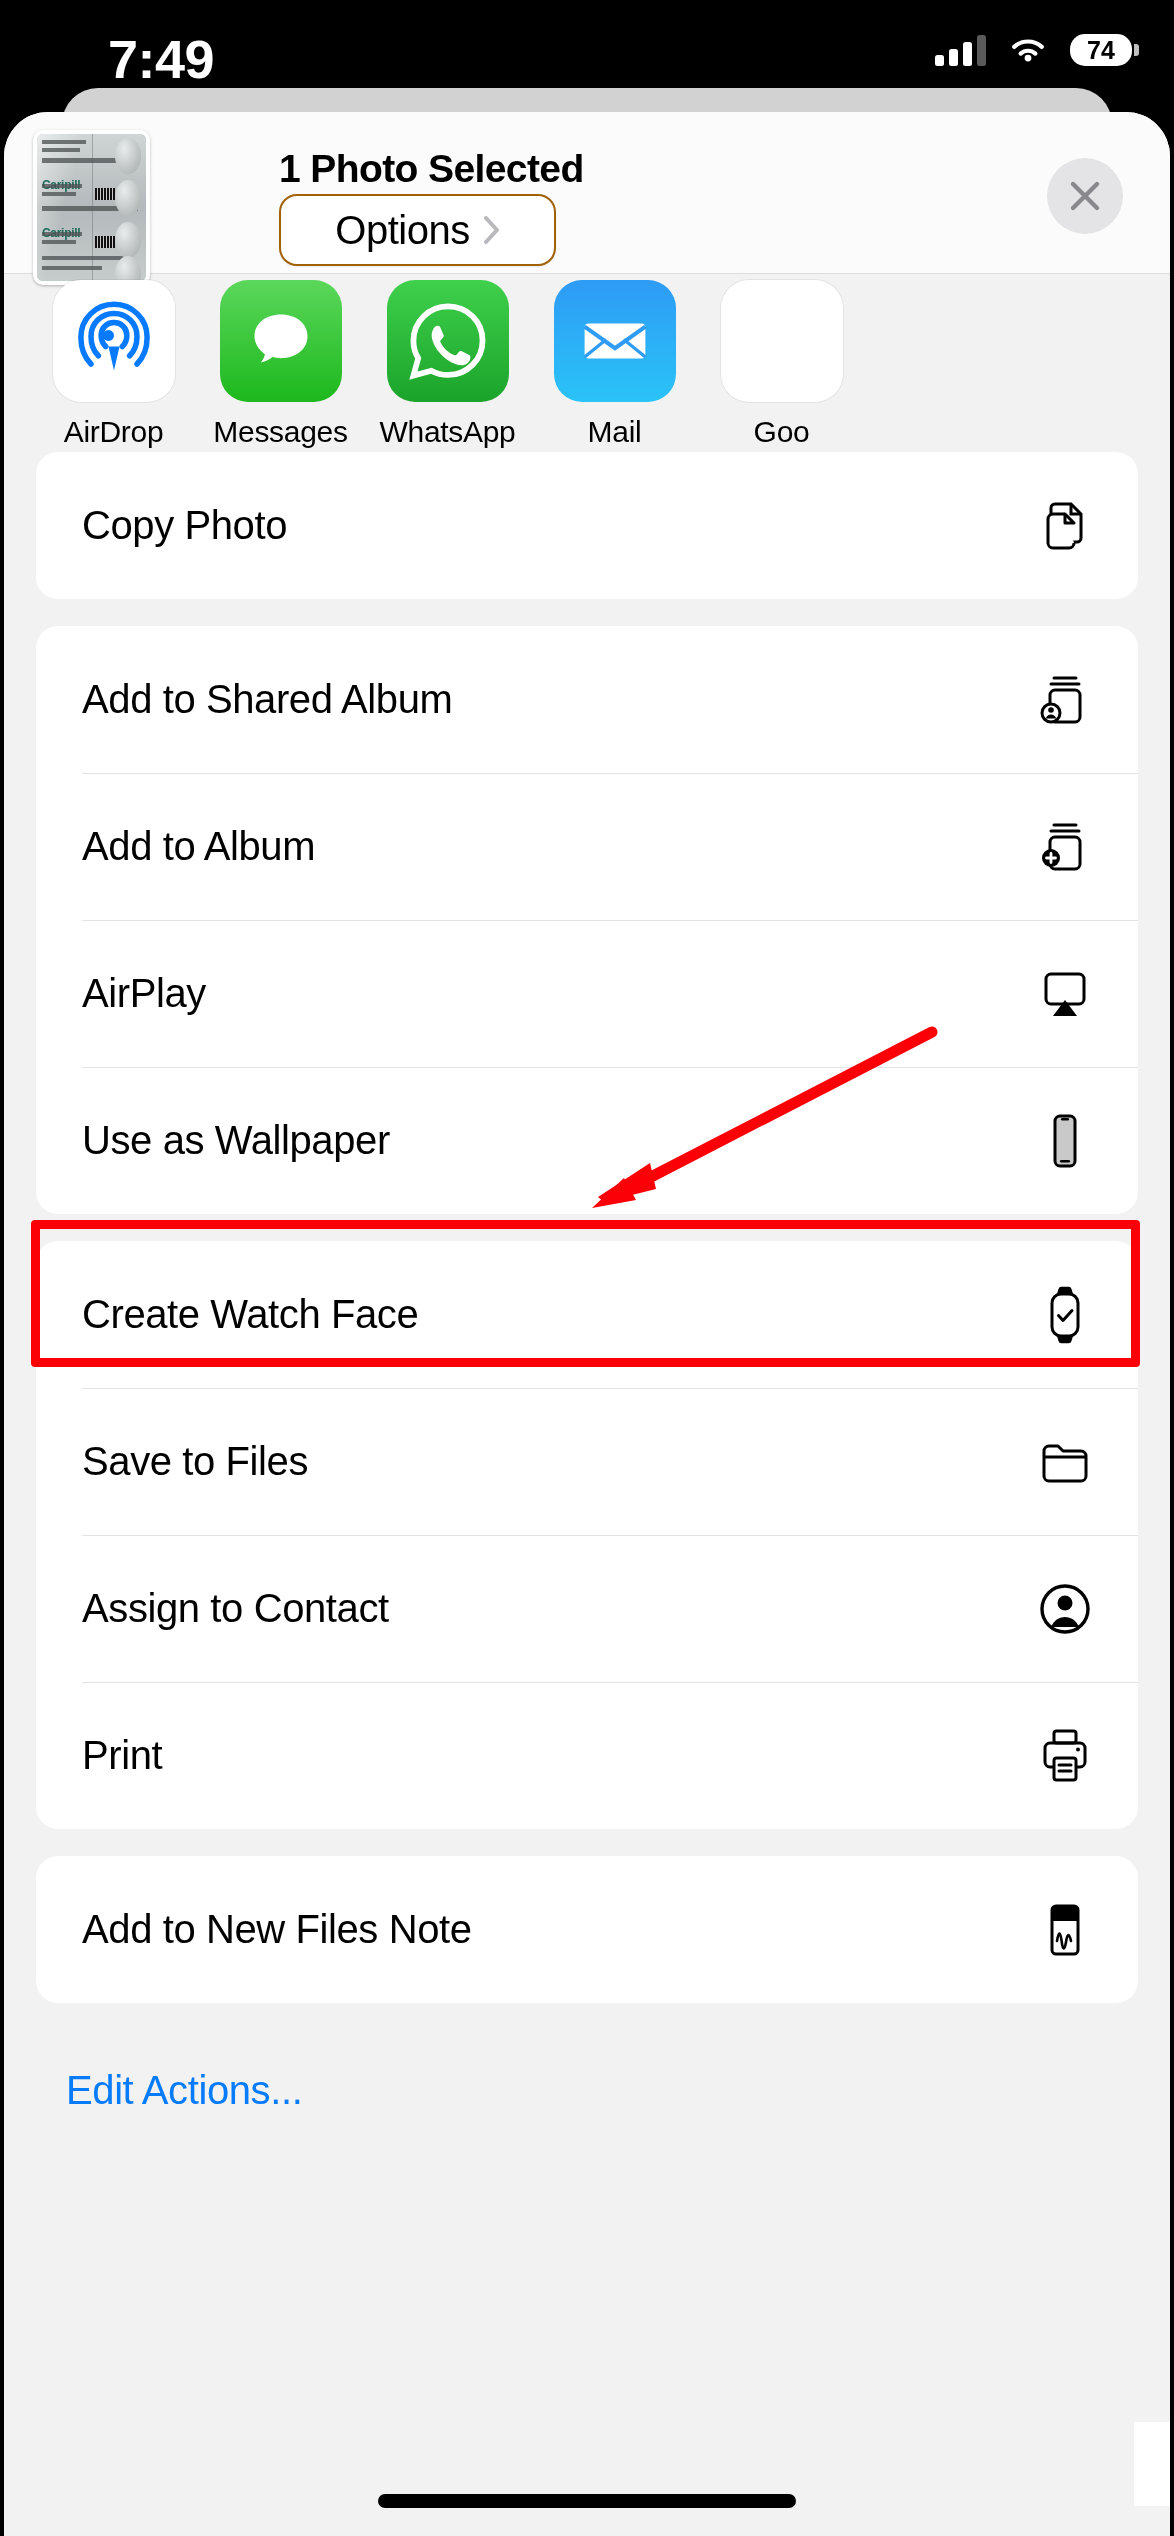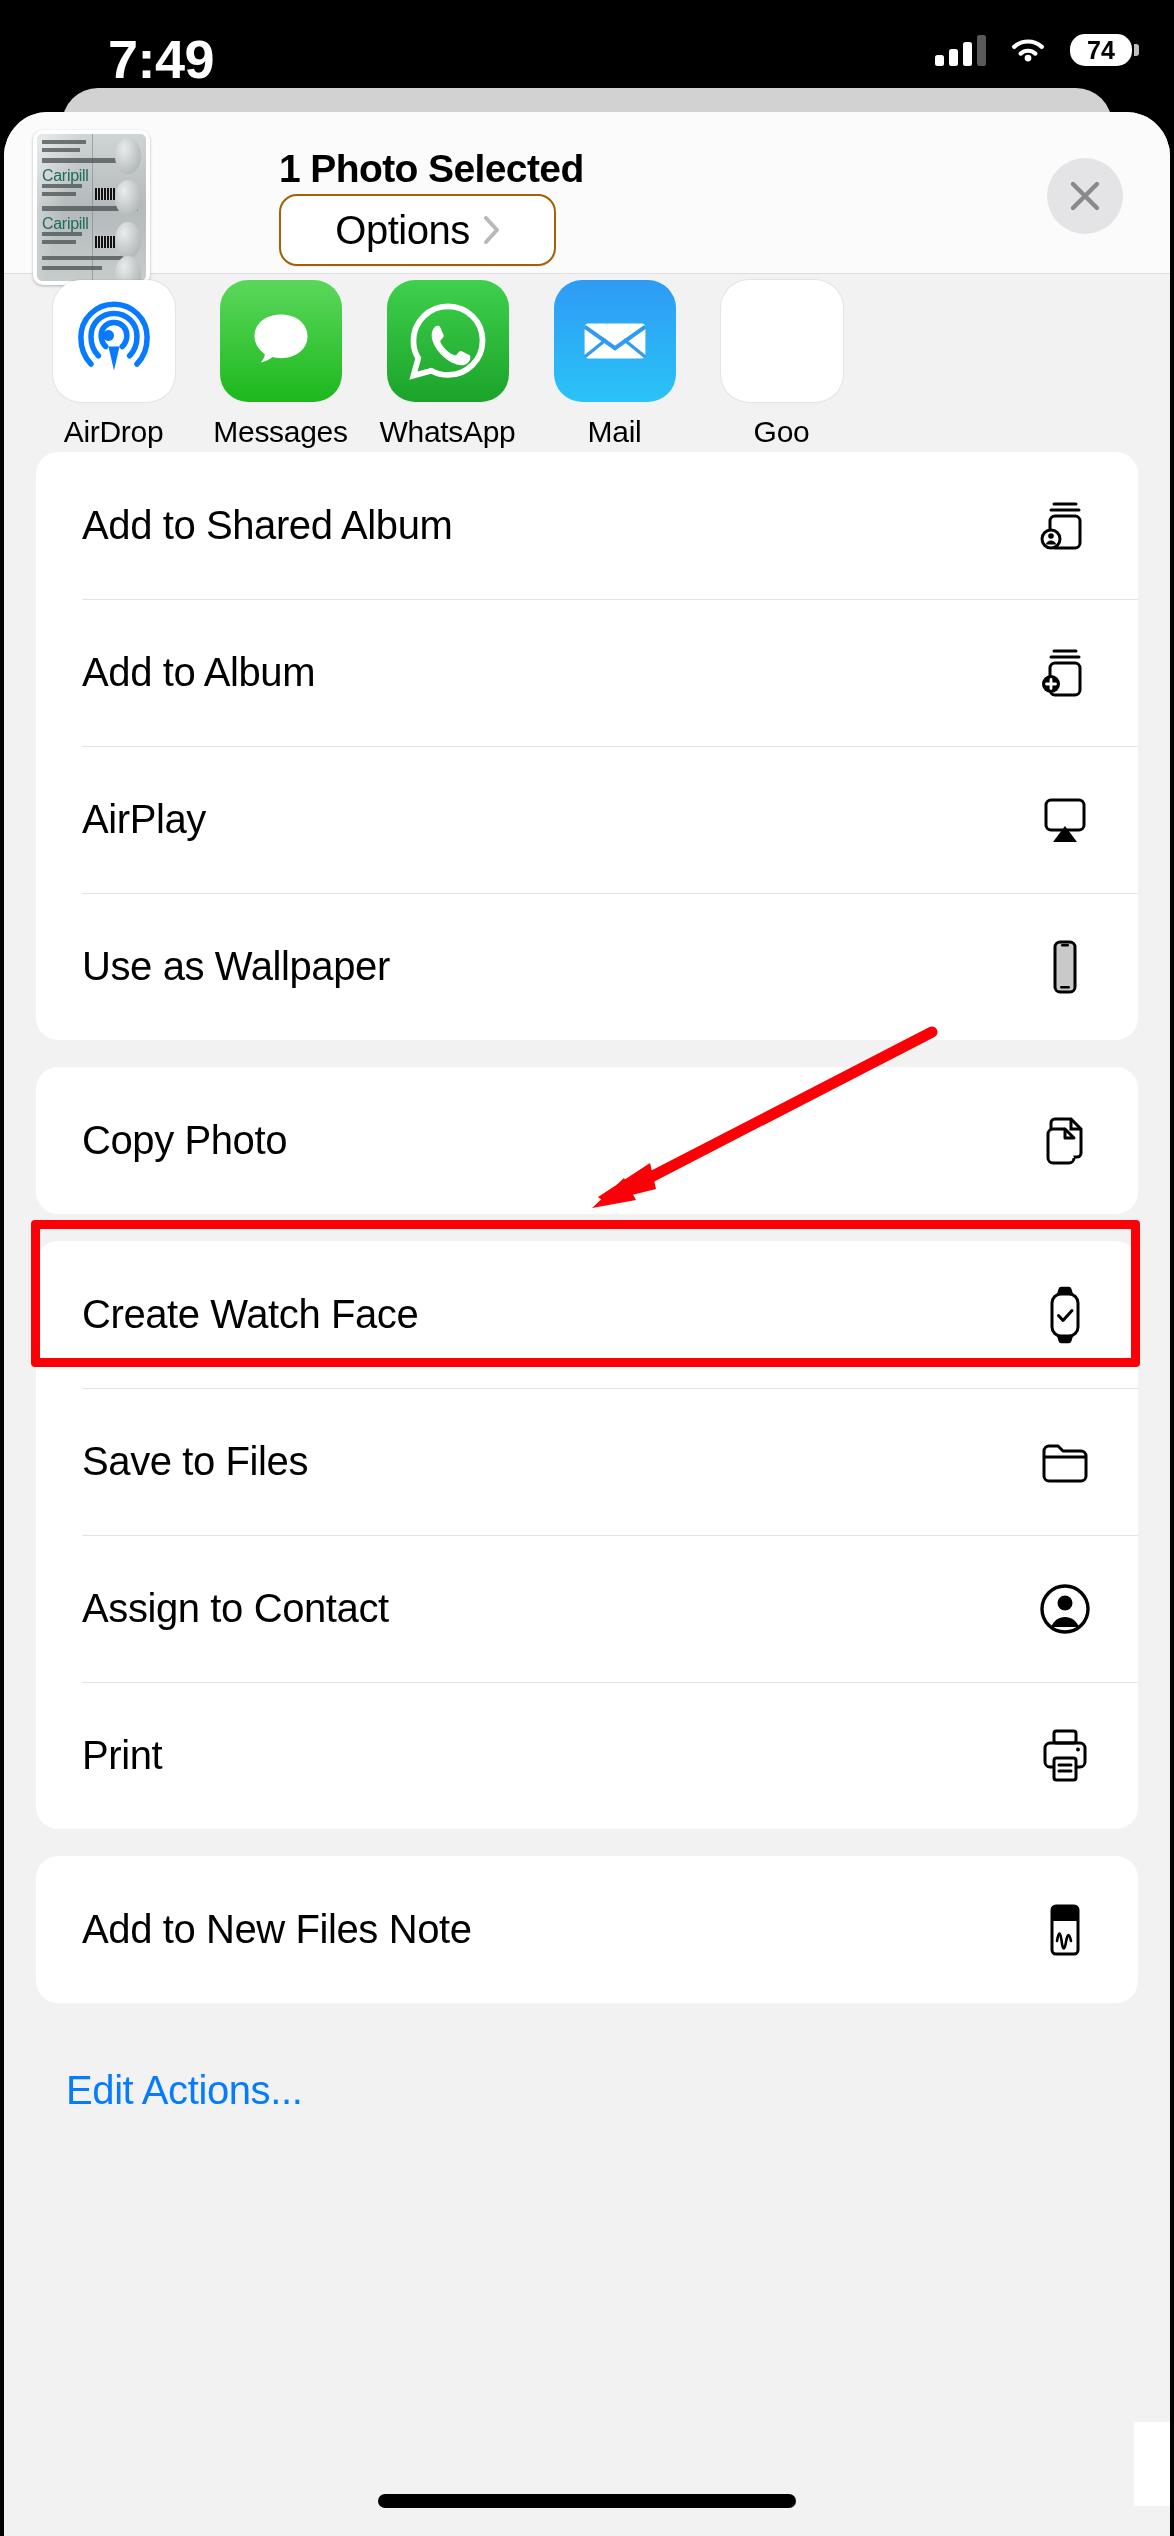--- a/index.html
+++ b/index.html
@@ -86,22 +86,22 @@
   }
   #thumb .pill {
     position:absolute; width:26px; height:36px;
     border-radius:50%;
     background:radial-gradient(ellipse at 35% 30%, #e9ecec 0%, #b7bcbd 70%, #a2a7a8 100%);
   }
   #thumb .txtline {
     position:absolute; left:5px; height:4px; background:#4e5354; opacity:.78;
   }
   #thumb .brand {
-    position:absolute; left:5px; font-size:16px; font-weight:400;
-    color:#1d6b5b; letter-spacing:-.3px; line-height:1;
+    position:absolute; left:5px; font-size:12px; font-weight:700;
+    color:#1d6b5b; letter-spacing:-.3px; line-height:1;margin-top:11px;
   }
   #thumb .bcode {
     position:absolute; width:20px; height:12px;
     background:repeating-linear-gradient(90deg,#111 0 2px,#ccc 2px 3px);
   }
   #thumb .vsplit {
     position:absolute; top:0; bottom:0; left:50%;
     width:1px; background:rgba(120,126,128,.55);
   }
 
@@ -338,20 +338,34 @@
       <div class="app">
         <div class="glyph g-google"></div>
         <div class="name">Goo</div>
       </div>
     </div>
 
     <div id="list">
 
       <div class="group">
         <div class="row">
+          <div class="label">Copy Photo</div>
+          <div class="ricon">
+            <svg width="52" height="56" viewBox="0 0 52 56">
+              <path d="M16 6h16l10 10v24a4 4 0 0 1-4 4H16a4 4 0 0 1-4-4V10a4 4 0 0 1 4-4z" fill="none" stroke="#000" stroke-width="3"></path>
+              <path d="M32 6v10h10" fill="none" stroke="#000" stroke-width="3"></path>
+              <path d="M26 16h-12a5 5 0 0 0-5 5v24a5 5 0 0 0 5 5h16a5 5 0 0 0 5-5" fill="#fff" stroke="#000" stroke-width="3"></path>
+              <path d="M26 16l9 9h-9z" fill="#fff" stroke="#000" stroke-width="3" stroke-linejoin="round"></path>
+            </svg>
+          </div>
+        </div>
+      </div>
+
+      <div class="group">
+        <div class="row">
           <div class="label">Add to Shared Album</div>
           <div class="ricon">
             <svg width="50" height="56" viewBox="0 0 50 56">
               <path d="M14 6h22M11 12h28" stroke="#000" stroke-width="3" stroke-linecap="round"></path>
               <rect x="10" y="18" width="30" height="32" rx="5" fill="none" stroke="#000" stroke-width="3"></rect>
               <circle cx="11" cy="41" r="9" fill="#fff" stroke="#000" stroke-width="3"></circle>
               <circle cx="11" cy="38" r="2.8" fill="#000"></circle>
               <path d="M5.6 46.5c1.2-2.6 3.1-4 5.4-4s4.2 1.4 5.4 4" fill="#000"></path>
             </svg>
           </div>
@@ -383,34 +397,20 @@
               <rect x="7" y="3" width="20" height="50" rx="5" fill="#c9c9c9" stroke="#000" stroke-width="3"></rect>
               <rect x="13" y="5" width="8" height="2.5" rx="1.2" fill="#000"></rect>
               <rect x="12" y="47" width="10" height="2.5" rx="1.2" fill="#000"></rect>
             </svg>
           </div>
         </div>
       </div>
 
       <div class="group">
         <div class="row">
-          <div class="label">Copy Photo</div>
-          <div class="ricon">
-            <svg width="52" height="56" viewBox="0 0 52 56">
-              <path d="M16 6h16l10 10v24a4 4 0 0 1-4 4H16a4 4 0 0 1-4-4V10a4 4 0 0 1 4-4z" fill="none" stroke="#000" stroke-width="3"></path>
-              <path d="M32 6v10h10" fill="none" stroke="#000" stroke-width="3"></path>
-              <path d="M26 16h-12a5 5 0 0 0-5 5v24a5 5 0 0 0 5 5h16a5 5 0 0 0 5-5" fill="#fff" stroke="#000" stroke-width="3"></path>
-              <path d="M26 16l9 9h-9z" fill="#fff" stroke="#000" stroke-width="3" stroke-linejoin="round"></path>
-            </svg>
-          </div>
-        </div>
-      </div>
-
-      <div class="group">
-        <div class="row">
           <div class="label">Create Watch Face</div>
           <div class="ricon">
             <svg width="40" height="58" viewBox="0 0 40 58">
               <path d="M12 8h16l-1.5-5a3 3 0 0 0-3-2.2h-7A3 3 0 0 0 13.5 3z" fill="#000"></path>
               <path d="M12 50h16l-1.5 5a3 3 0 0 1-3 2.2h-7A3 3 0 0 1 13.5 55z" fill="#000"></path>
               <rect x="7" y="8" width="26" height="42" rx="9" fill="#fff" stroke="#000" stroke-width="3"></rect>
               <path d="M13.5 29.5l4.5 5 9-10" fill="none" stroke="#000" stroke-width="3" stroke-linecap="round" stroke-linejoin="round"></path>
             </svg>
           </div>
         </div>

